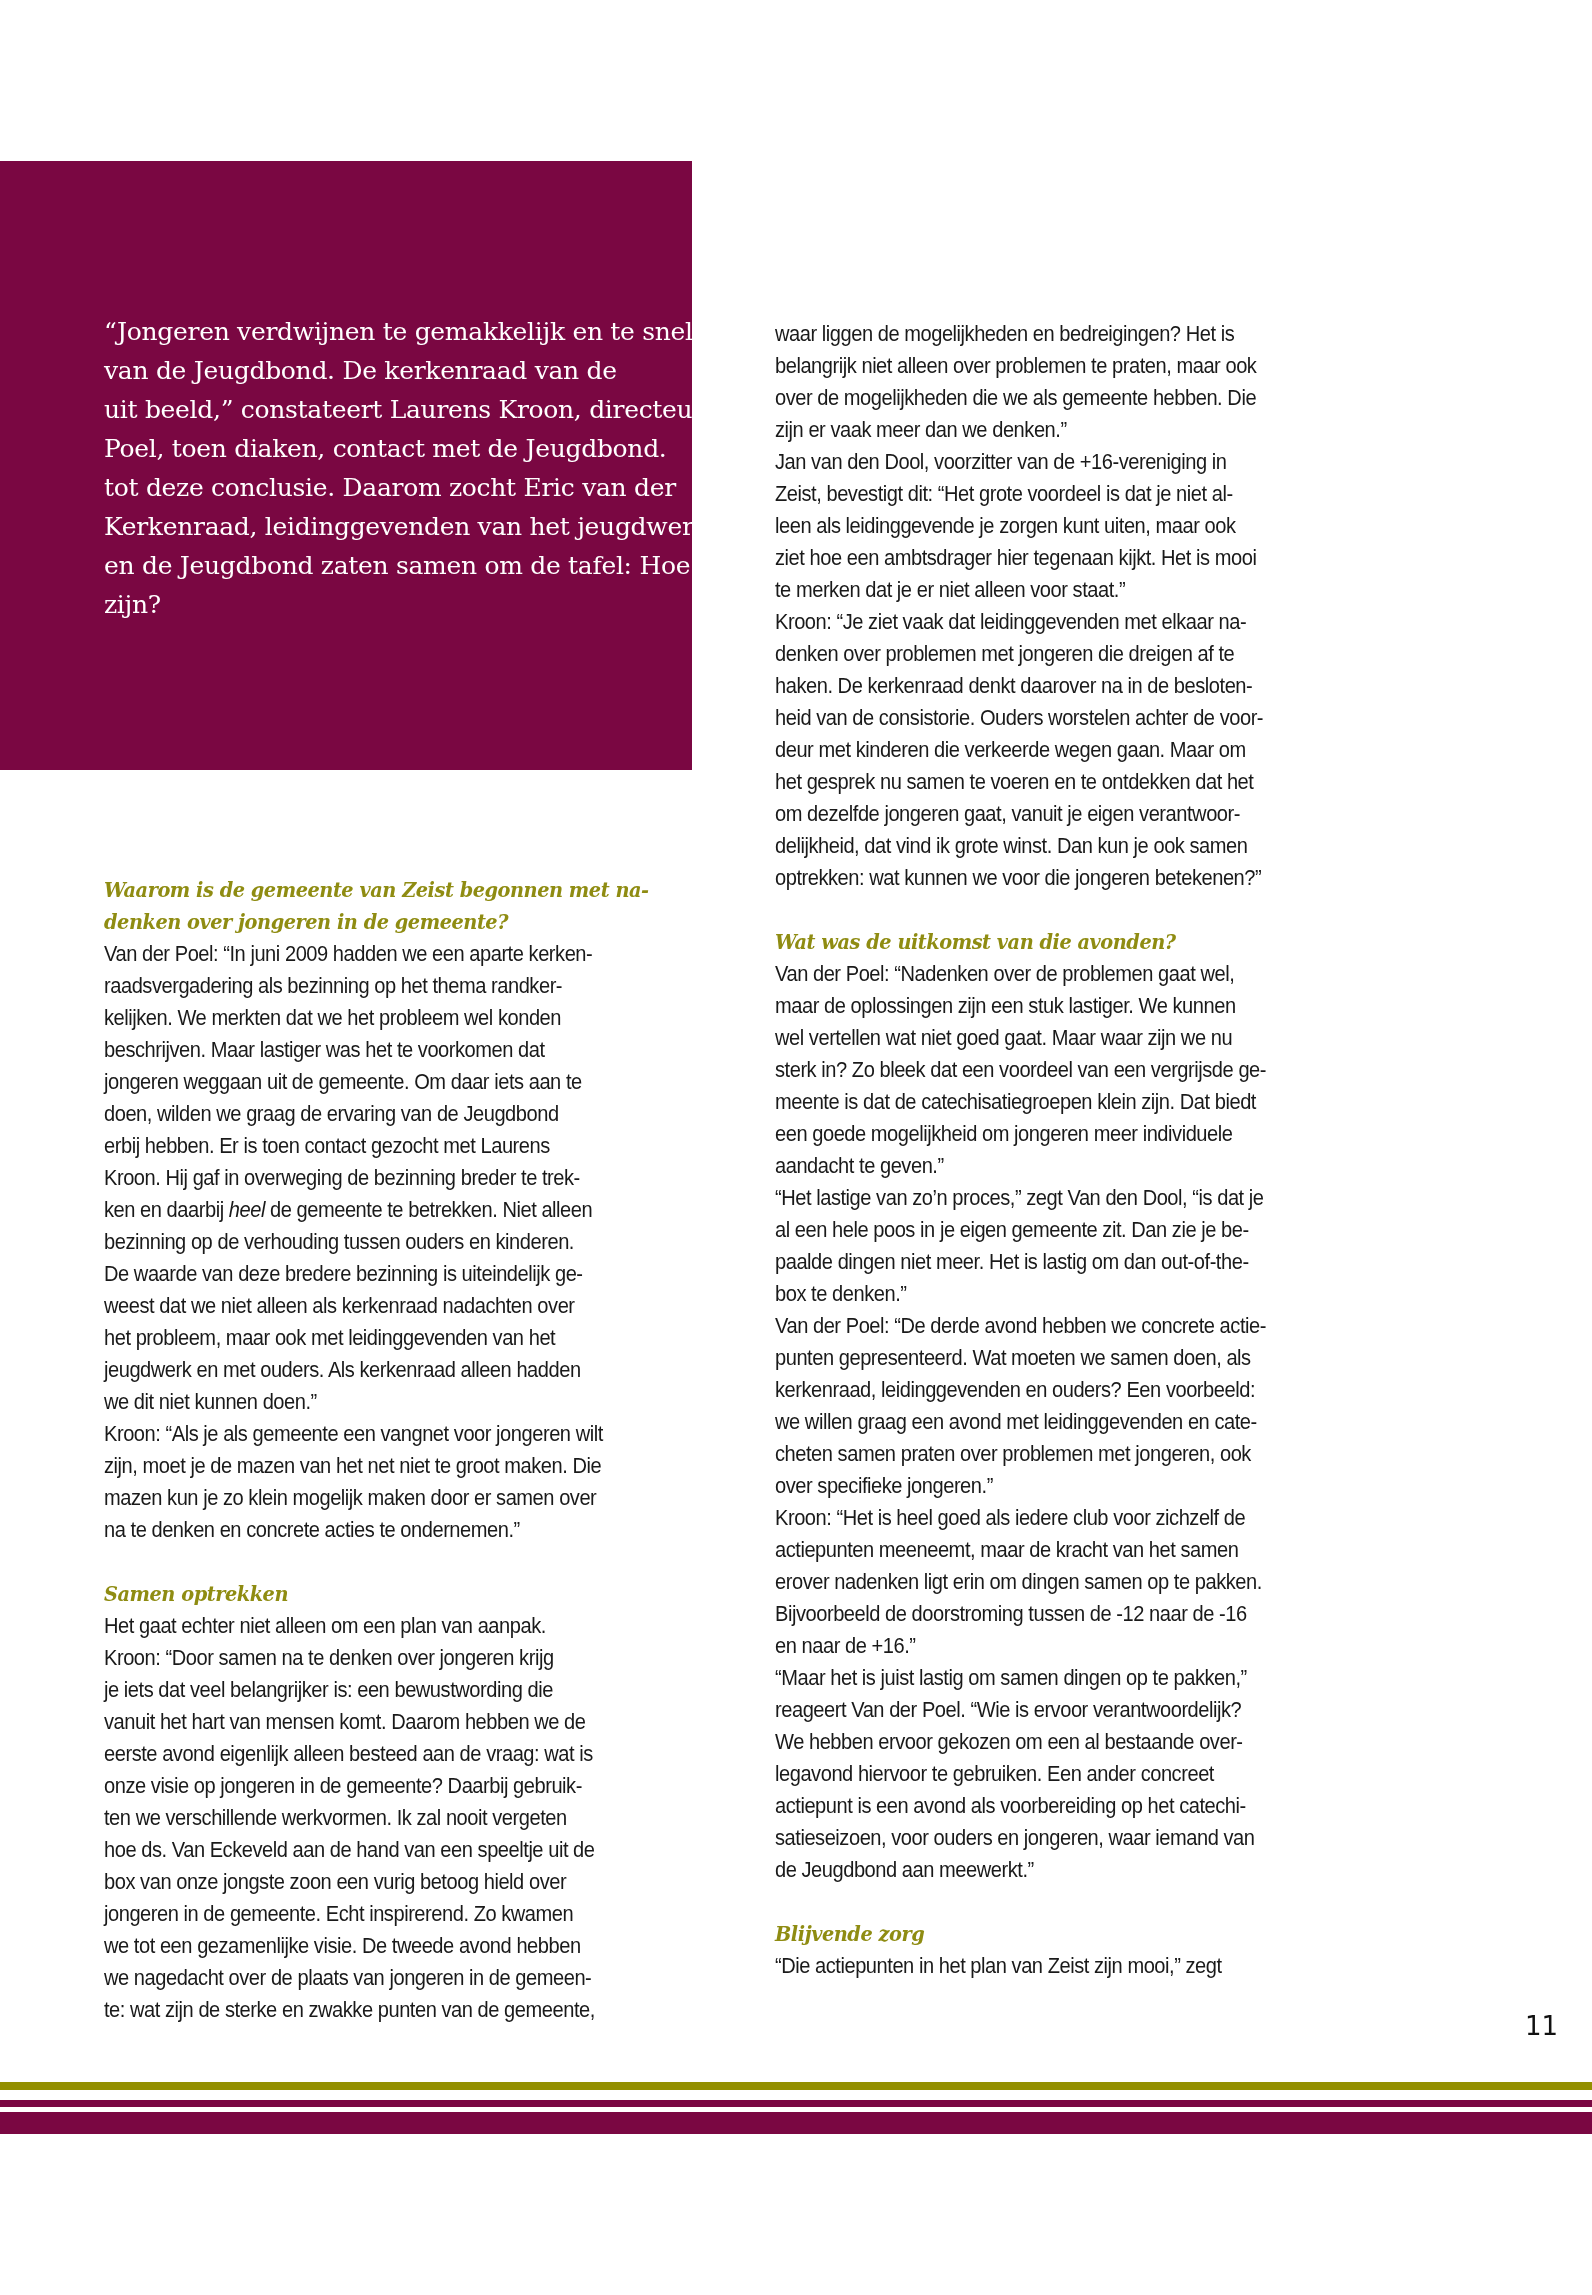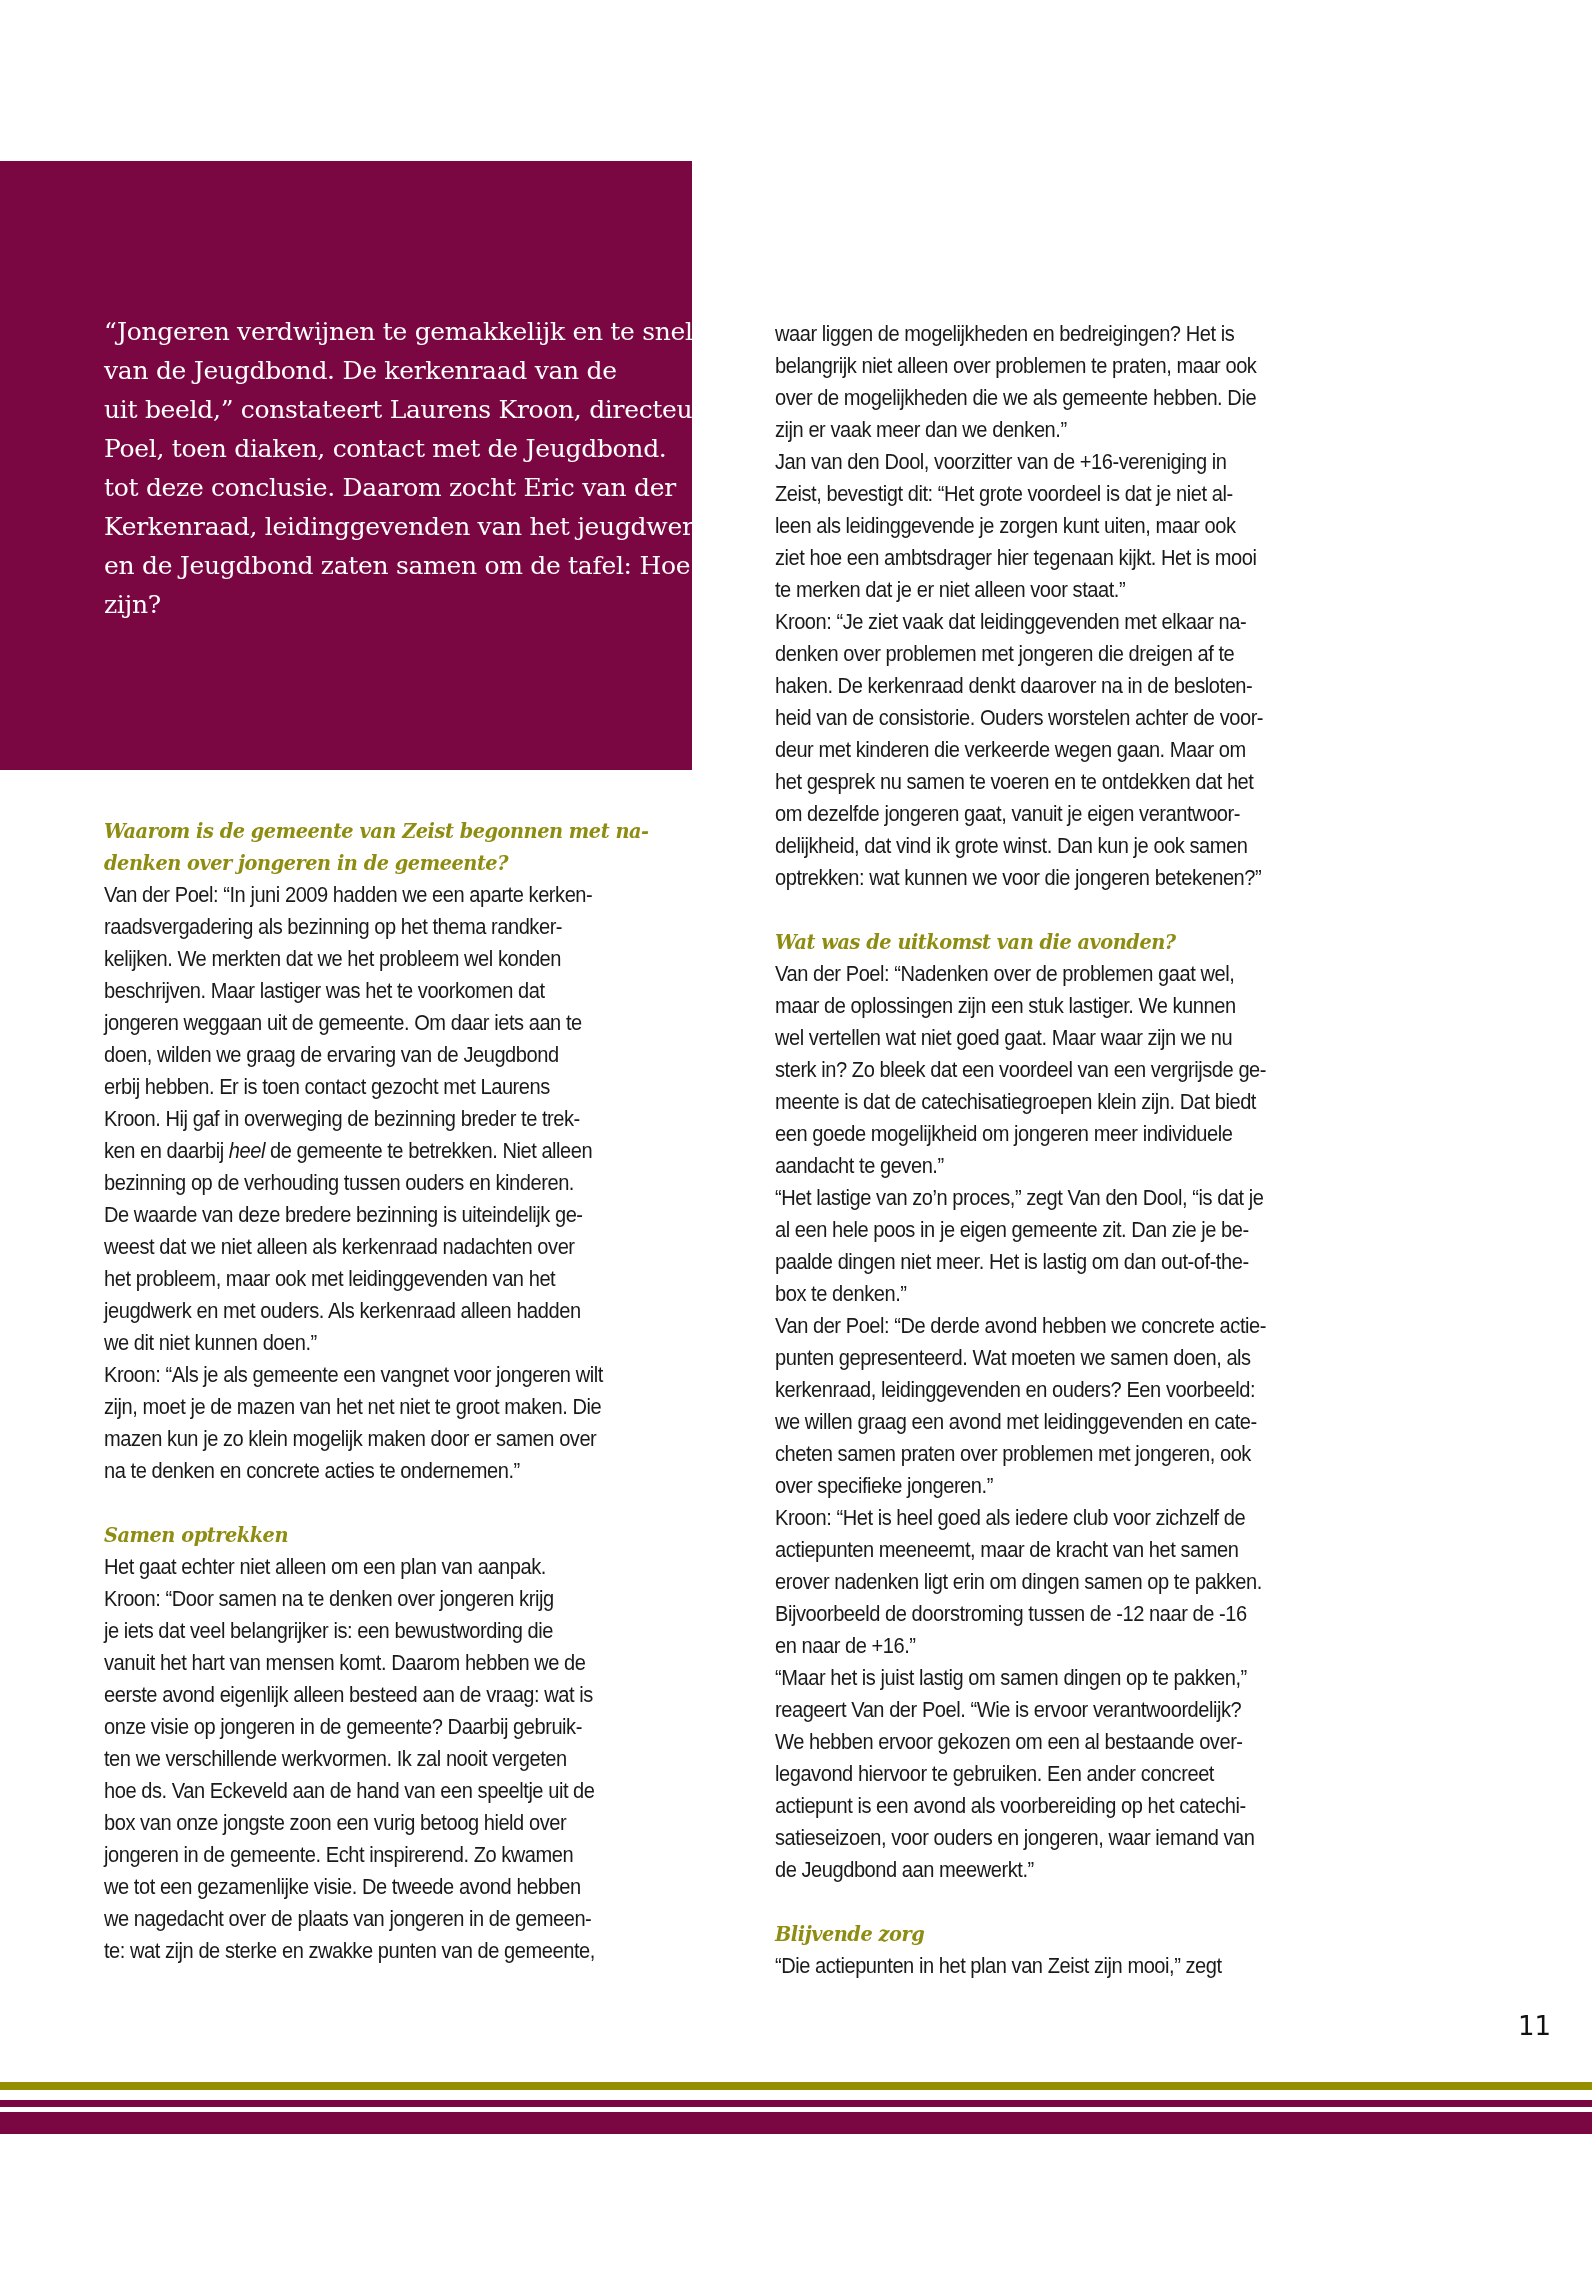--- a/index.html
+++ b/index.html
@@ -1,26 +1,26 @@
 <!DOCTYPE html>
 <html style="font-size:14px"><head>
 <meta charset="utf-8">
 <style>
   html, body { margin: 0; padding: 0; background: #ffffff; }
   body { width: 1592px; height: 2295px; position: relative; overflow: hidden; font-family: "Liberation Sans", sans-serif; color: #1a1a1a; }
   .intro-box { position: absolute; left: 0; top: 161px; width: 692px; height: 609px; background: #7a0742; }
   .intro-text { position: absolute; left: 104px; top: 312px; width: 552px; font-family: "DejaVu Serif", serif; font-size: 25px; line-height: 39px; color: #ffffff; margin: 0; letter-spacing: -0.3px; }
   .col { position: absolute; top: 0; width: 613px; }
-  .col-left { left: 104px; top: 815px; }
+  .col-left { left: 104px; top: 874px; }
   .col-right { left: 775px; top: 318px; }
   .p { font-family: "Liberation Sans", sans-serif; font-size: 21.6px; line-height: 32px; margin: 0; letter-spacing: -0.5px; transform: scaleX(0.93); transform-origin: left top; width: 656px; white-space: normal; }
   .line { display: block; white-space: nowrap; }
   .h { font-family: "DejaVu Serif", serif; font-style: italic; font-weight: bold; color: #8f8c12; font-size: 21px; line-height: 32px; margin: 0; letter-spacing: -0.5px; transform: scaleX(0.92); transform-origin: left top; width: 673px; }
   .gap { height: 32px; }
-  .page-number { position: absolute; right: 41px; top: 2011px; font-family: "DejaVu Sans", sans-serif; font-size: 26px; color: #111; }
+  .page-number { position: absolute; right: 34px; top: 2011px; font-family: "DejaVu Sans", sans-serif; font-size: 26px; color: #111; }
   .stripe { position: absolute; left: 0; width: 1592px; }
   .stripe-olive { top: 2082px; height: 7.8px; background: #938f00; }
   .stripe-mag1 { top: 2100px; height: 7px; background: #7a0742; }
   .stripe-mag2 { top: 2112px; height: 21.6px; background: #7a0742; }
   em { font-style: italic; }
 </style>
 </head>
 <body>
 
 <div class="intro-box"></div>

